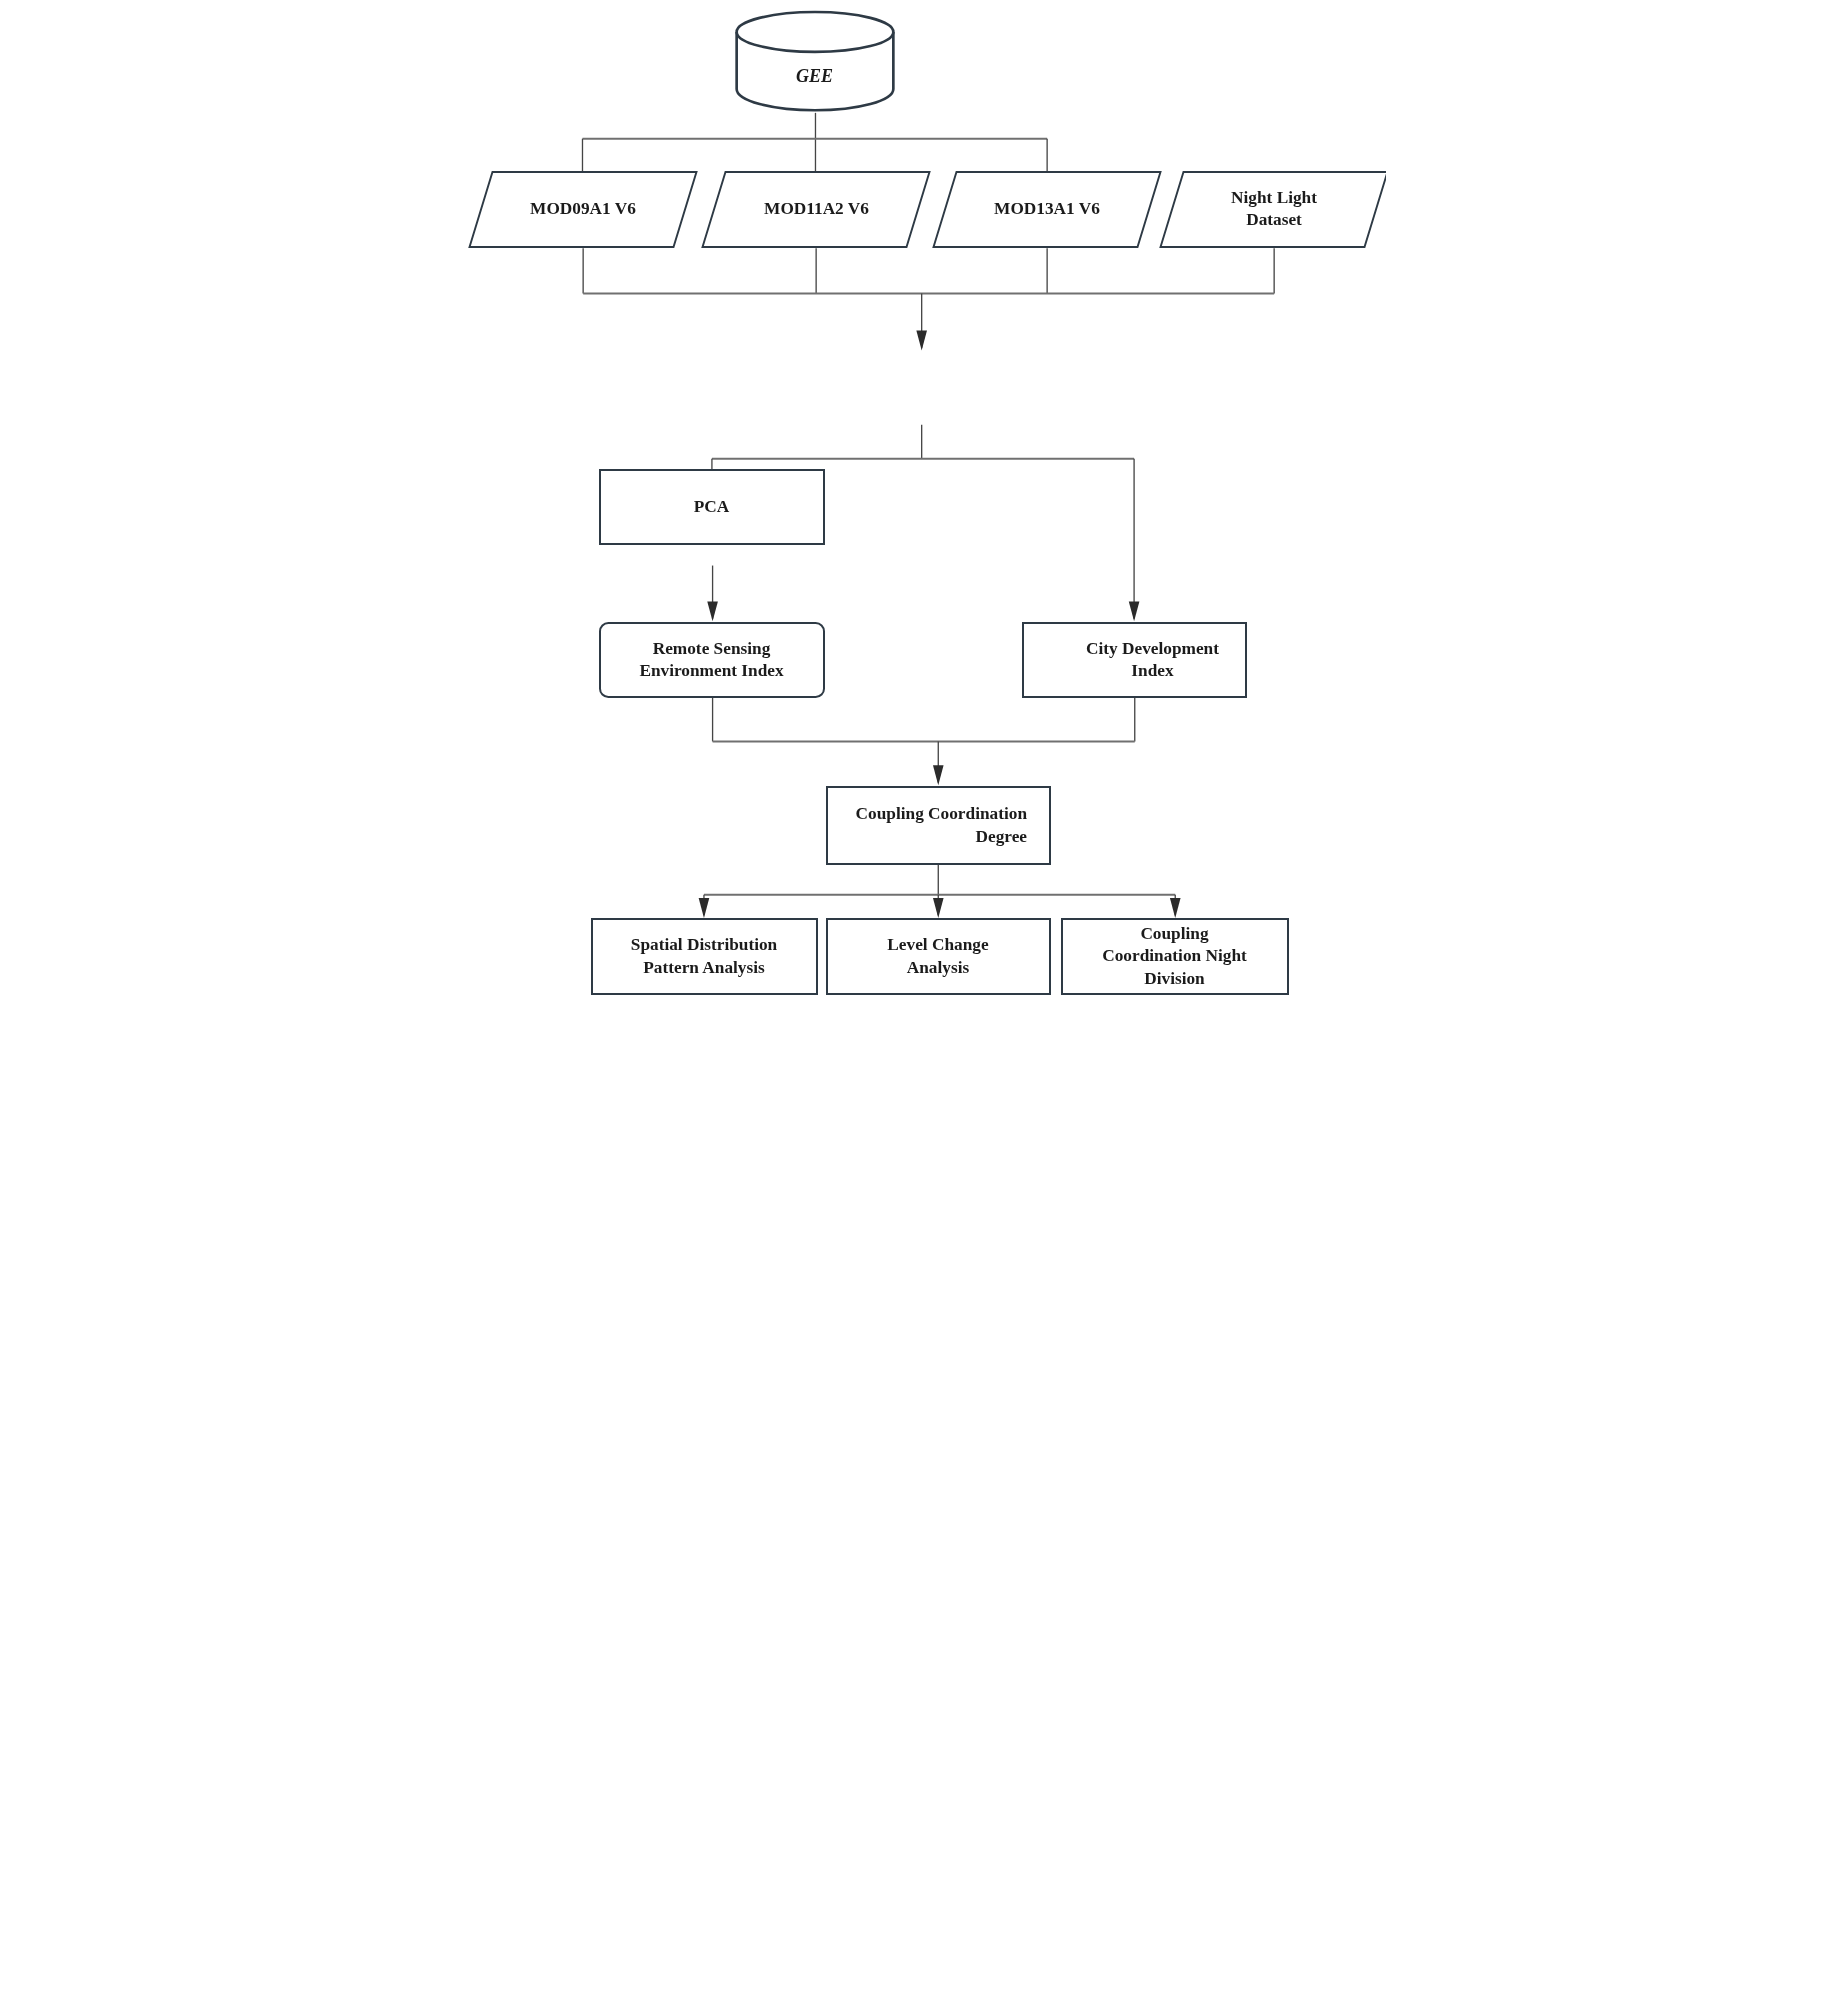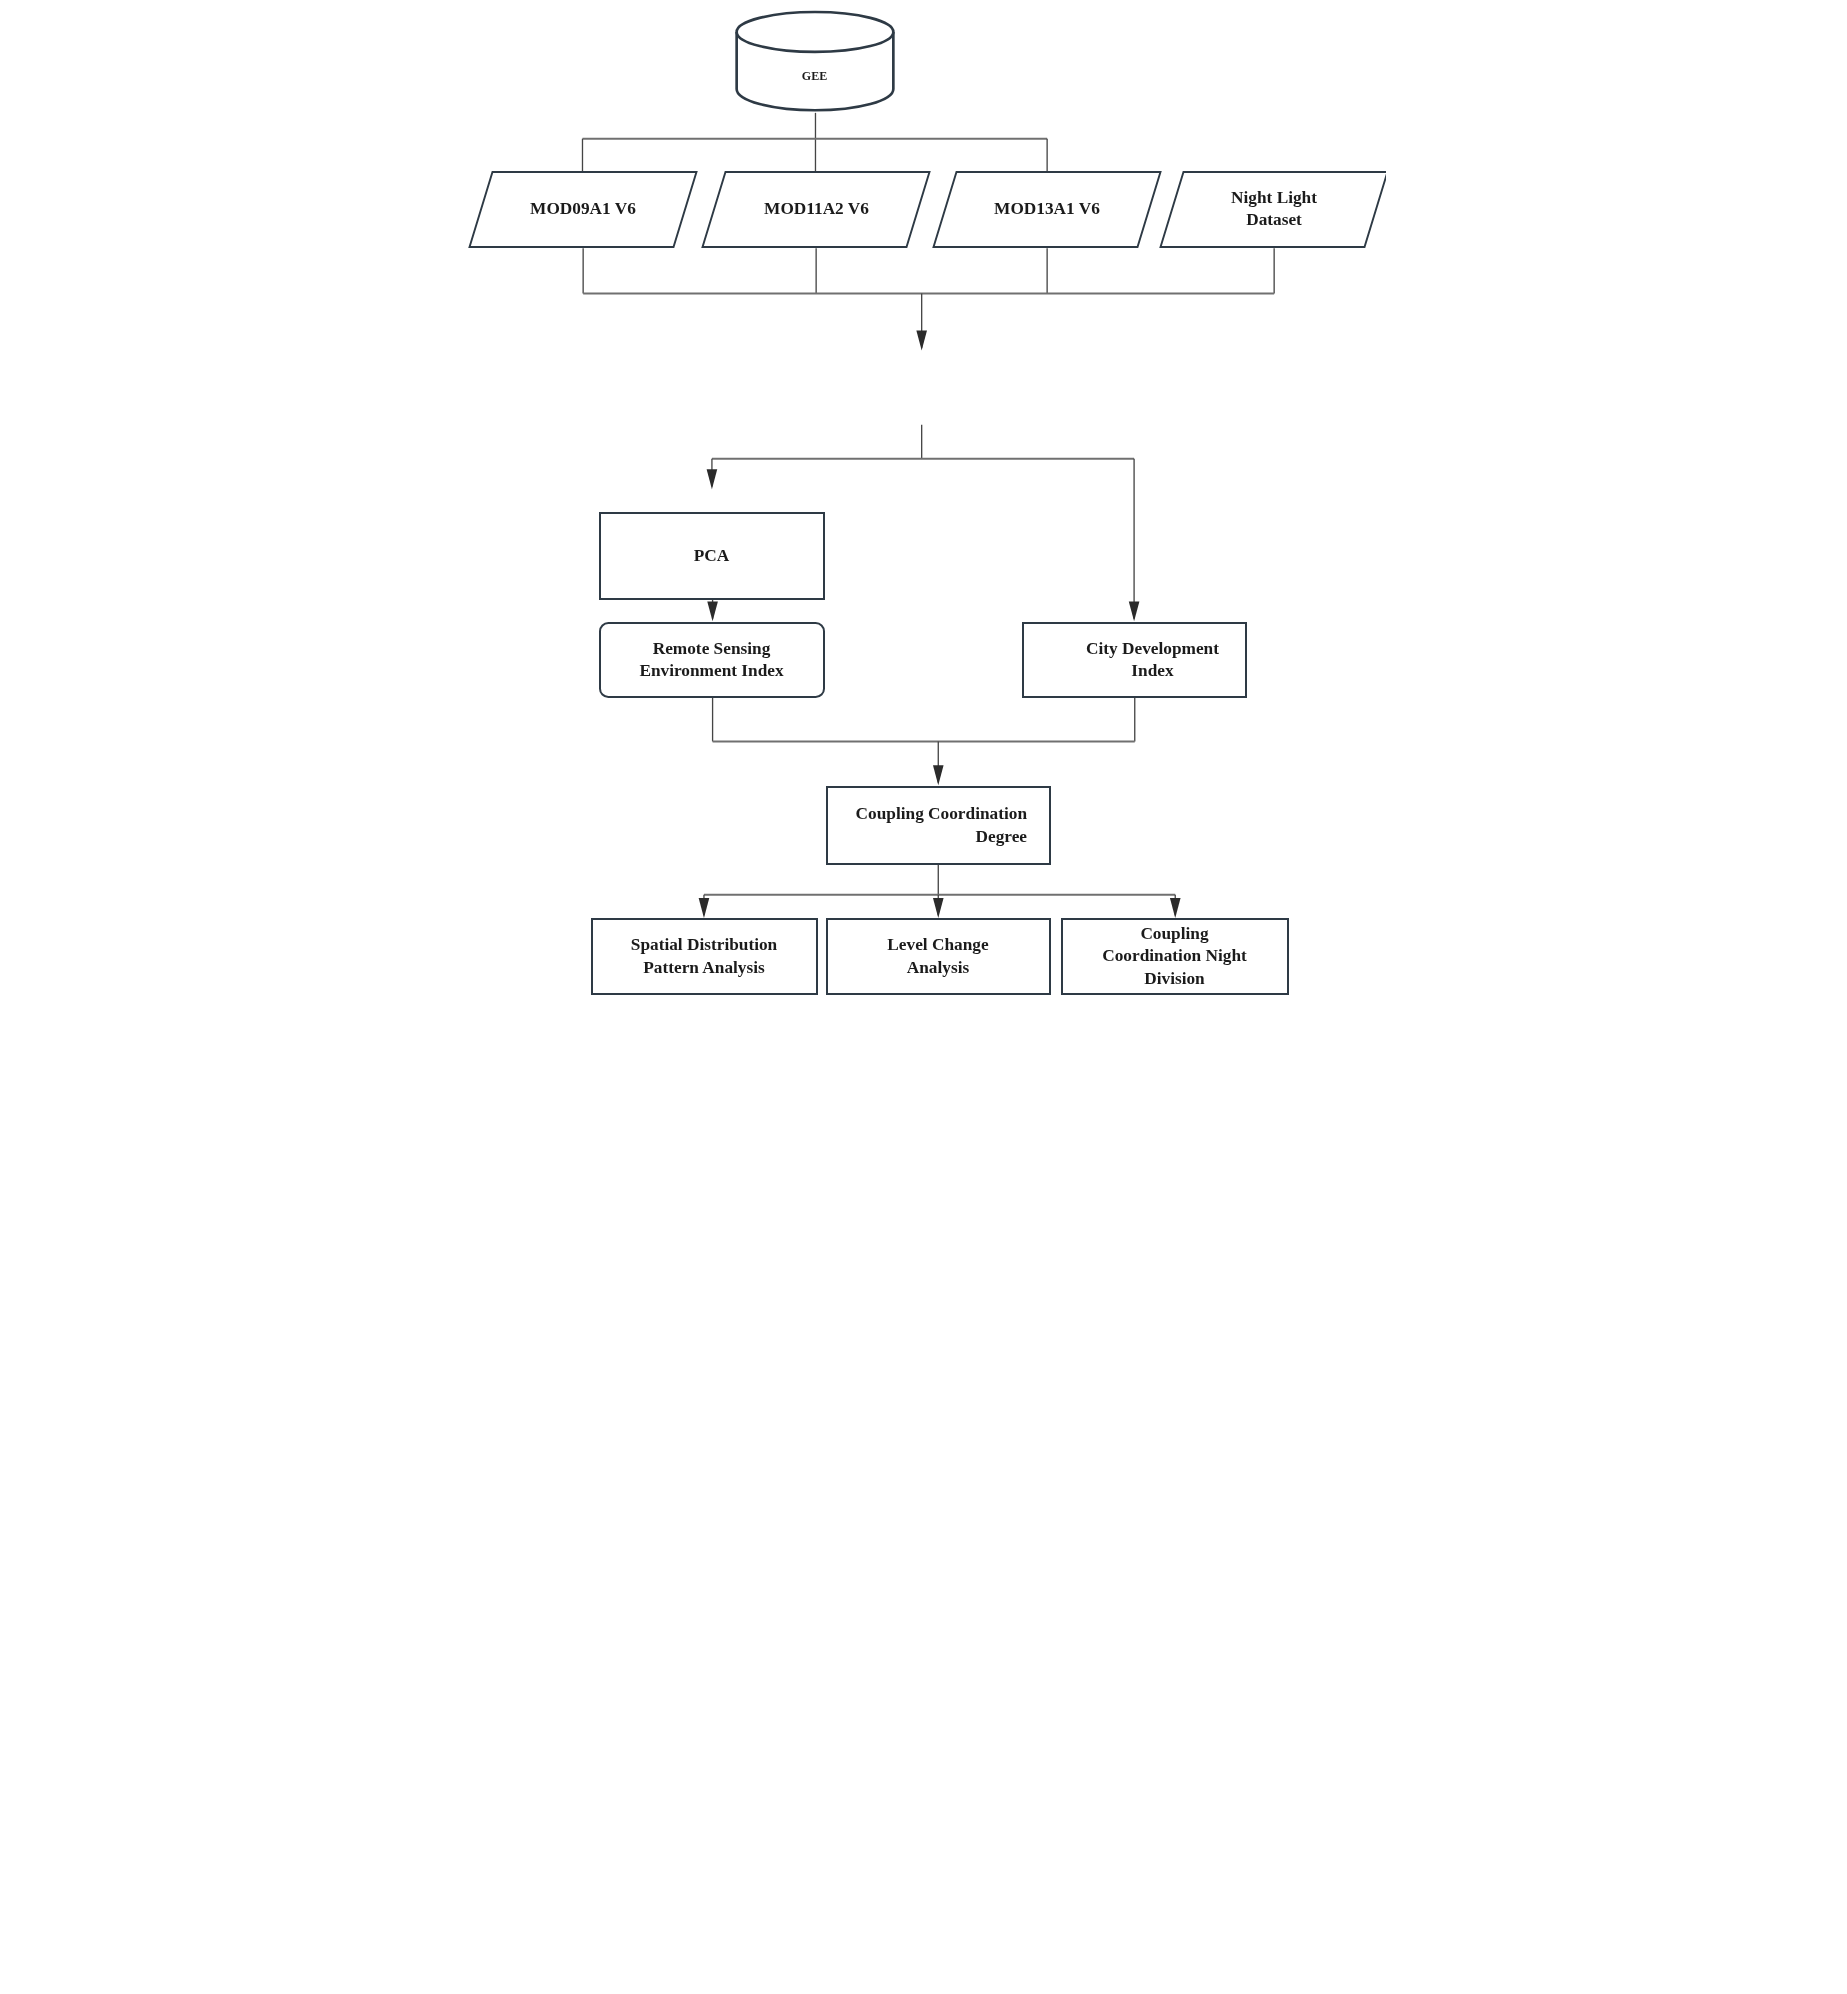--- a/index.html
+++ b/index.html
@@ -22,32 +22,32 @@
     position:absolute;box-sizing:border-box;
     display:flex;align-items:center;justify-content:center;text-align:center;
     background:var(--node_fill);border:2px solid var(--node_border);
     font-family:"Liberation Serif","DejaVu Serif",serif;
     font-weight:700;font-size:17.3px;line-height:1.3;color:var(--text);
   }
   .node .label{display:block;}
   
   #n-gee{left:272px;top:8px;width:162px;height:105px;border:none;background:transparent;}
   #n-gee svg{position:absolute;left:0;top:0;}
-  #n-gee .label{position:relative;padding-top:32px;font-size:12px;}
+  #n-gee .label{position:relative;padding-top:32px;font-size:18px;font-style:italic;}
   
   .para{transform:skewX(-17deg);}
   .para .label{transform:skewX(17deg);}
   #n-mod09a1{left:18px;top:171px;width:206px;height:77px;}
   #n-mod11a2{left:251px;top:171px;width:206px;height:77px;}
   #n-mod13a1{left:482px;top:171px;width:206px;height:77px;}
   #n-nightlight{left:709px;top:171px;width:206px;height:77px;}
   #n-nightlight .label{max-width:116px;}
   
   #n-dataprep{left:347px;top:351px;width:226px;height:74px;}
-  #n-pca{left:137px;top:512px;width:226px;height:88px;}
+  #n-pca{left:137px;top:469px;width:226px;height:76px;}
   #n-rsei{left:137px;top:622px;width:226px;height:76px;border-radius:9.3px;}
   #n-rsei .label{max-width:173px;}
   #n-cdi{left:560px;top:622px;width:225px;height:76px;padding-left:37px;}
   #n-cdi .label{max-width:159px;}
   #n-ccd{left:364px;top:786px;width:225px;height:79px;}
   #n-ccd .label{max-width:178px;text-align:right;}
   #n-spatial{left:129px;top:918px;width:227px;height:77px;}
   #n-spatial .label{max-width:187px;}
   #n-level{left:364px;top:918px;width:225px;height:77px;}
   #n-level .label{max-width:133px;}

